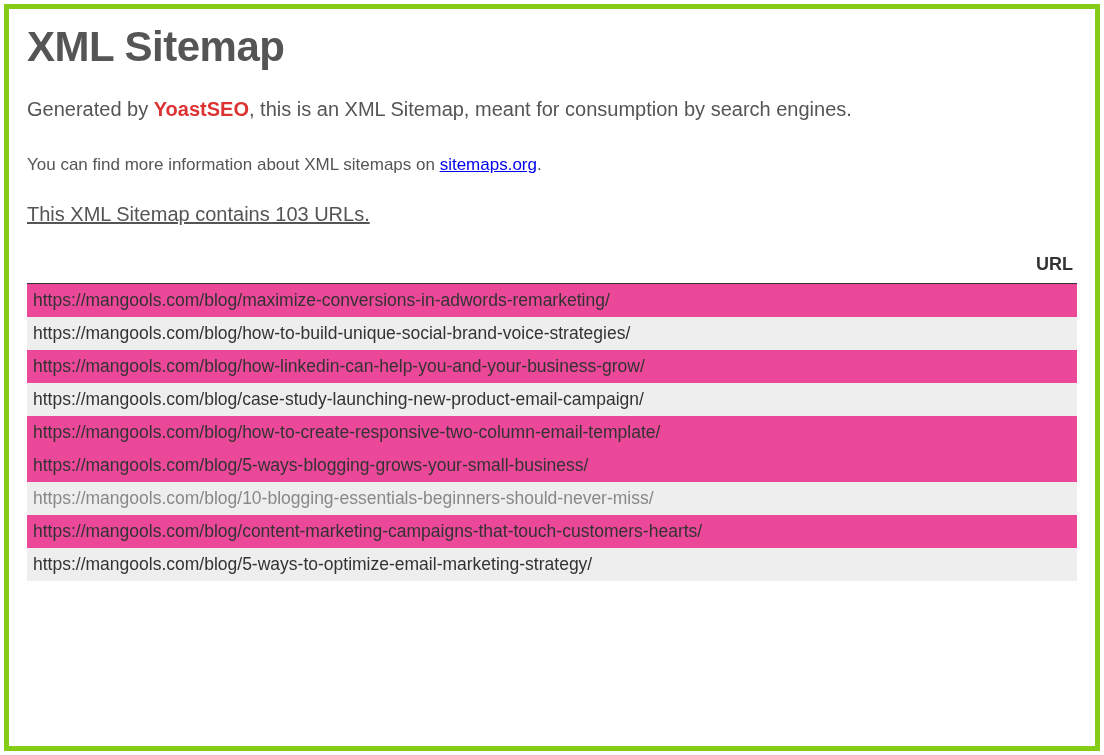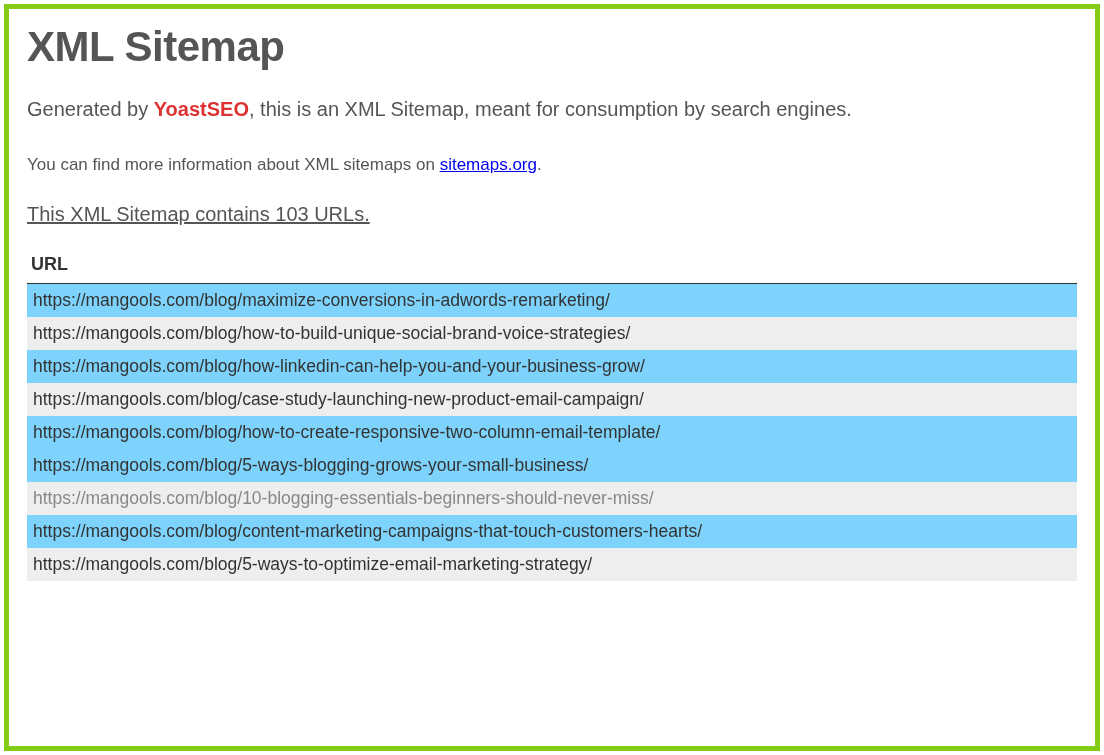--- a/index.html
+++ b/index.html
@@ -47,38 +47,38 @@
       font-size: 20px;
       color: #555;
       margin-bottom: 22px;
       text-decoration: underline;
     }
     table {
       width: 100%;
       border-collapse: collapse;
     }
     th {
-      text-align: left;
+      text-align: right;
       font-size: 18px;
       font-weight: bold;
       color: #333;
       padding: 6px 4px 8px 4px;
       border-bottom: 1px solid #333;
     }
     td {
       font-size: 17.5px;
       color: #333;
       padding: 6px 6px;
       white-space: nowrap;
     }
     tr.odd {
       background: #eee;
     }
     tr.even {
-      background: #7dd3fc;
+      background: #ec4899;
       margin-left: 44px;
     }
     td.greyed {
       color: #888;
     }
   </style>
 </head>
 <body>
 
 <div class="container">

